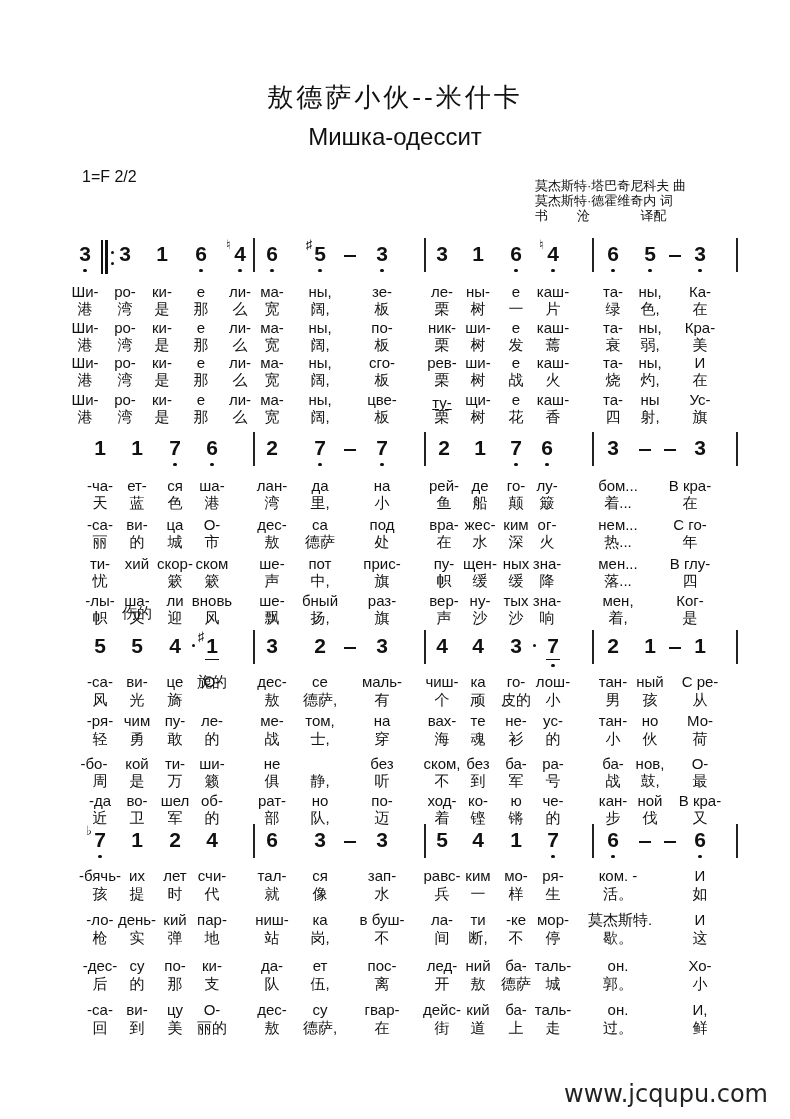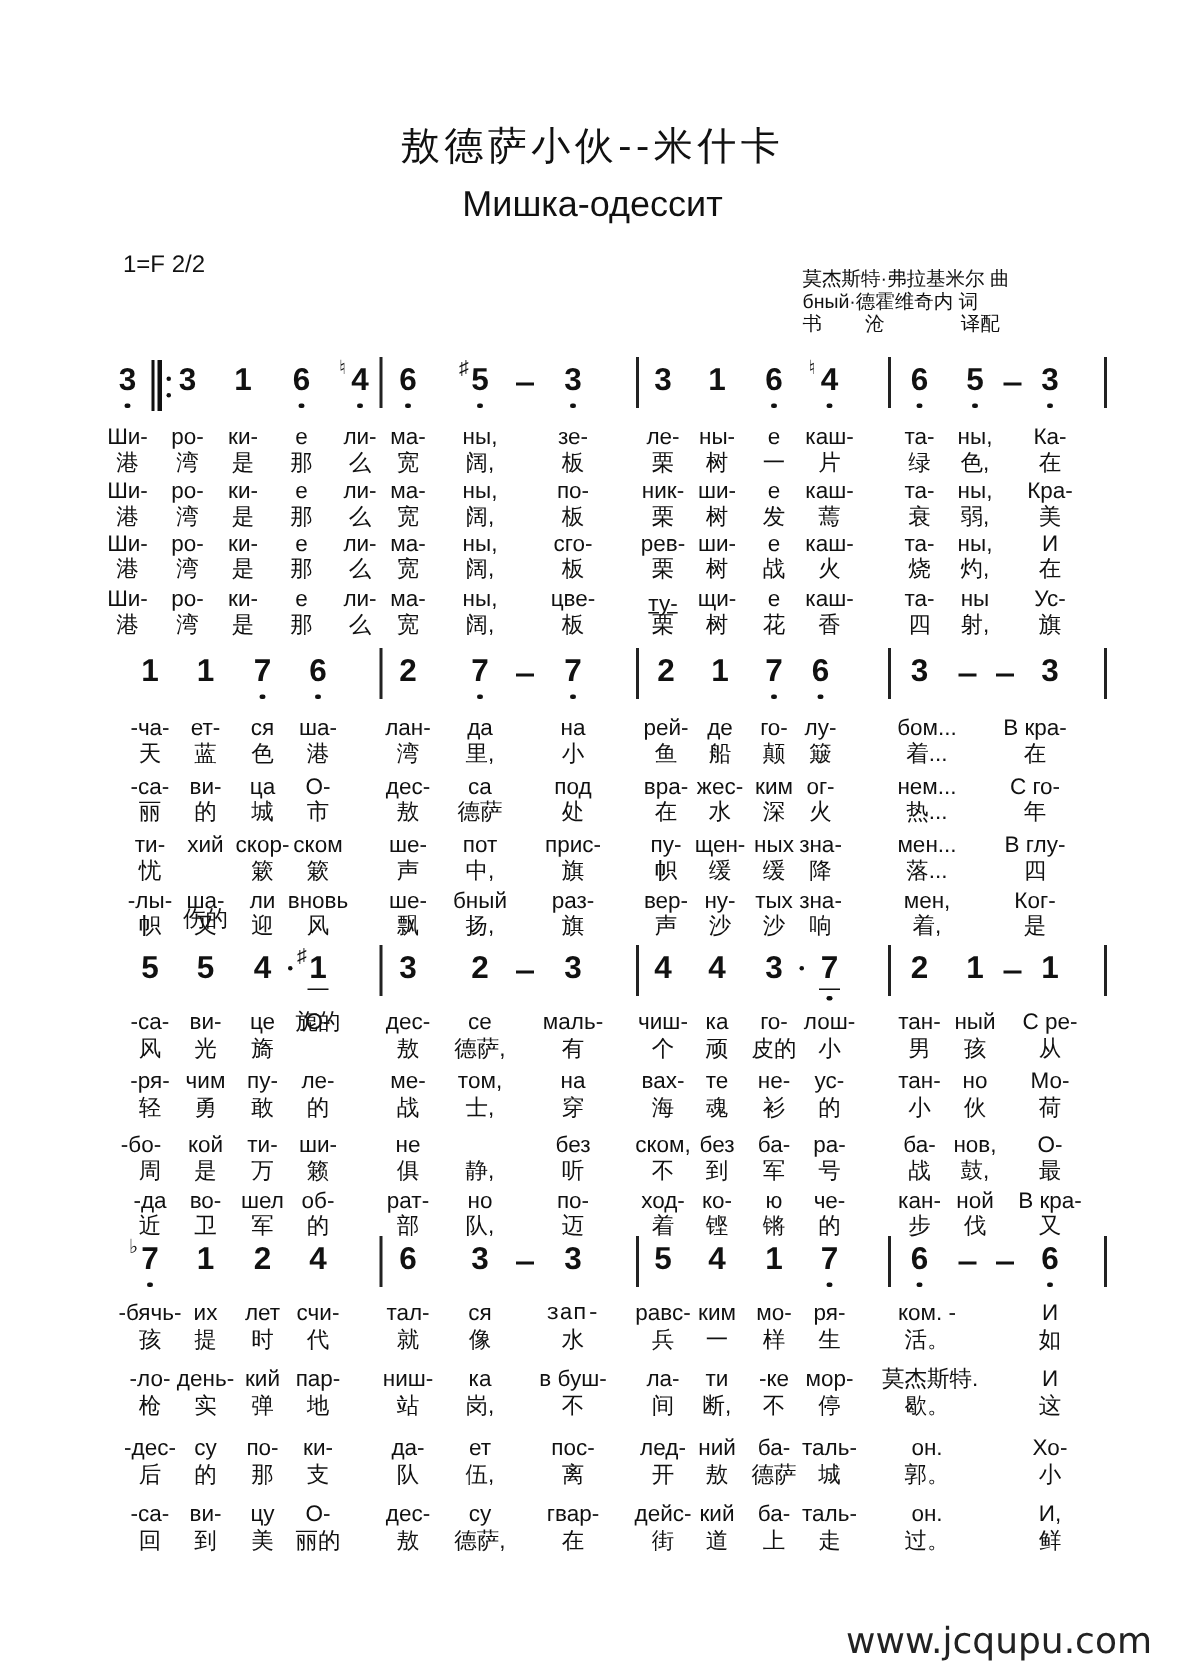--- a/index.html
+++ b/index.html
@@ -22,22 +22,22 @@
   .rep-thick { position:absolute; width:3px; background:#111; }
   .rep-dot { position:absolute; width:3px; height:3px; border-radius:50%; background:#111; }
   #watermark { right:22px; top:1080px; font-size:24px; font-family:"DejaVu Sans", sans-serif; color:#222; }
 </style>
 </head>
 <body>
 
 <div id="title" class="abs">敖德萨小伙--米什卡</div>
 <div id="subtitle" class="abs">Мишка-одессит</div>
 <div id="key" class="abs">1=F   2/2</div>
-<div class="abs credit" style="top:178px;">莫杰斯特·弗拉基米尔 曲</div>
-<div class="abs credit" style="top:193px;">бный·德霍维奇内 词</div>
+<div class="abs credit" style="top:178px;">莫杰斯特·塔巴奇尼科夫 曲</div>
+<div class="abs credit" style="top:193px;">莫杰斯特·德霍维奇内 词</div>
 <div class="abs credit" style="top:208px;">书        沧              译配</div>
 
 <div id="score">
     <div>
       <div class="barline" style="left: 253px; top: 238px; height: 34px;"></div>
       <div class="barline" style="left: 424px; top: 238px; height: 34px;"></div>
       <div class="barline" style="left: 592px; top: 238px; height: 34px;"></div>
       <div class="barline" style="left: 736px; top: 238px; height: 34px;"></div>
       <div class="note" style="left: 85px; top: 242px;"><span>3</span><span class="dot-below"></span></div>
       <div class="note" style="left: 125px; top: 242px;"><span>3</span></div>
@@ -457,21 +457,21 @@
       <div class="note" style="left: 700px; top: 828px;"><span>6</span><span class="dot-below"></span></div>
       <div class="dash" style="left: 344px; top: 841px;"></div>
       <div class="dash" style="left: 639px; top: 841px;"></div>
       <div class="dash" style="left: 664px; top: 841px;"></div>
       <div class="ly" style="left: 100px; top: 868px;">-бячь-</div>
       <div class="ly" style="left: 137px; top: 868px;">их</div>
       <div class="ly" style="left: 175px; top: 868px;">лет</div>
       <div class="ly" style="left: 212px; top: 868px;">счи-</div>
       <div class="ly" style="left: 272px; top: 868px;">тал-</div>
       <div class="ly" style="left: 320px; top: 868px;">ся</div>
-      <div class="ly" style="left: 382px; top: 868px; font-family: Liberation Mono, monospace;">зап-</div>
+      <div class="ly" style="left: 382px; top: 868px;">зап-</div>
       <div class="ly" style="left: 442px; top: 868px;">равс-</div>
       <div class="ly" style="left: 478px; top: 868px;">ким</div>
       <div class="ly" style="left: 516px; top: 868px;">мо-</div>
       <div class="ly" style="left: 553px; top: 868px;">ря-</div>
       <div class="ly" style="left: 618px; top: 868px;">ком. -</div>
       <div class="ly" style="left: 700px; top: 868px;">И</div>
       <div class="ly cn" style="left: 100px; top: 886px;">孩</div>
       <div class="ly cn" style="left: 137px; top: 886px;">提</div>
       <div class="ly cn" style="left: 175px; top: 886px;">时</div>
       <div class="ly cn" style="left: 212px; top: 886px;">代</div>

